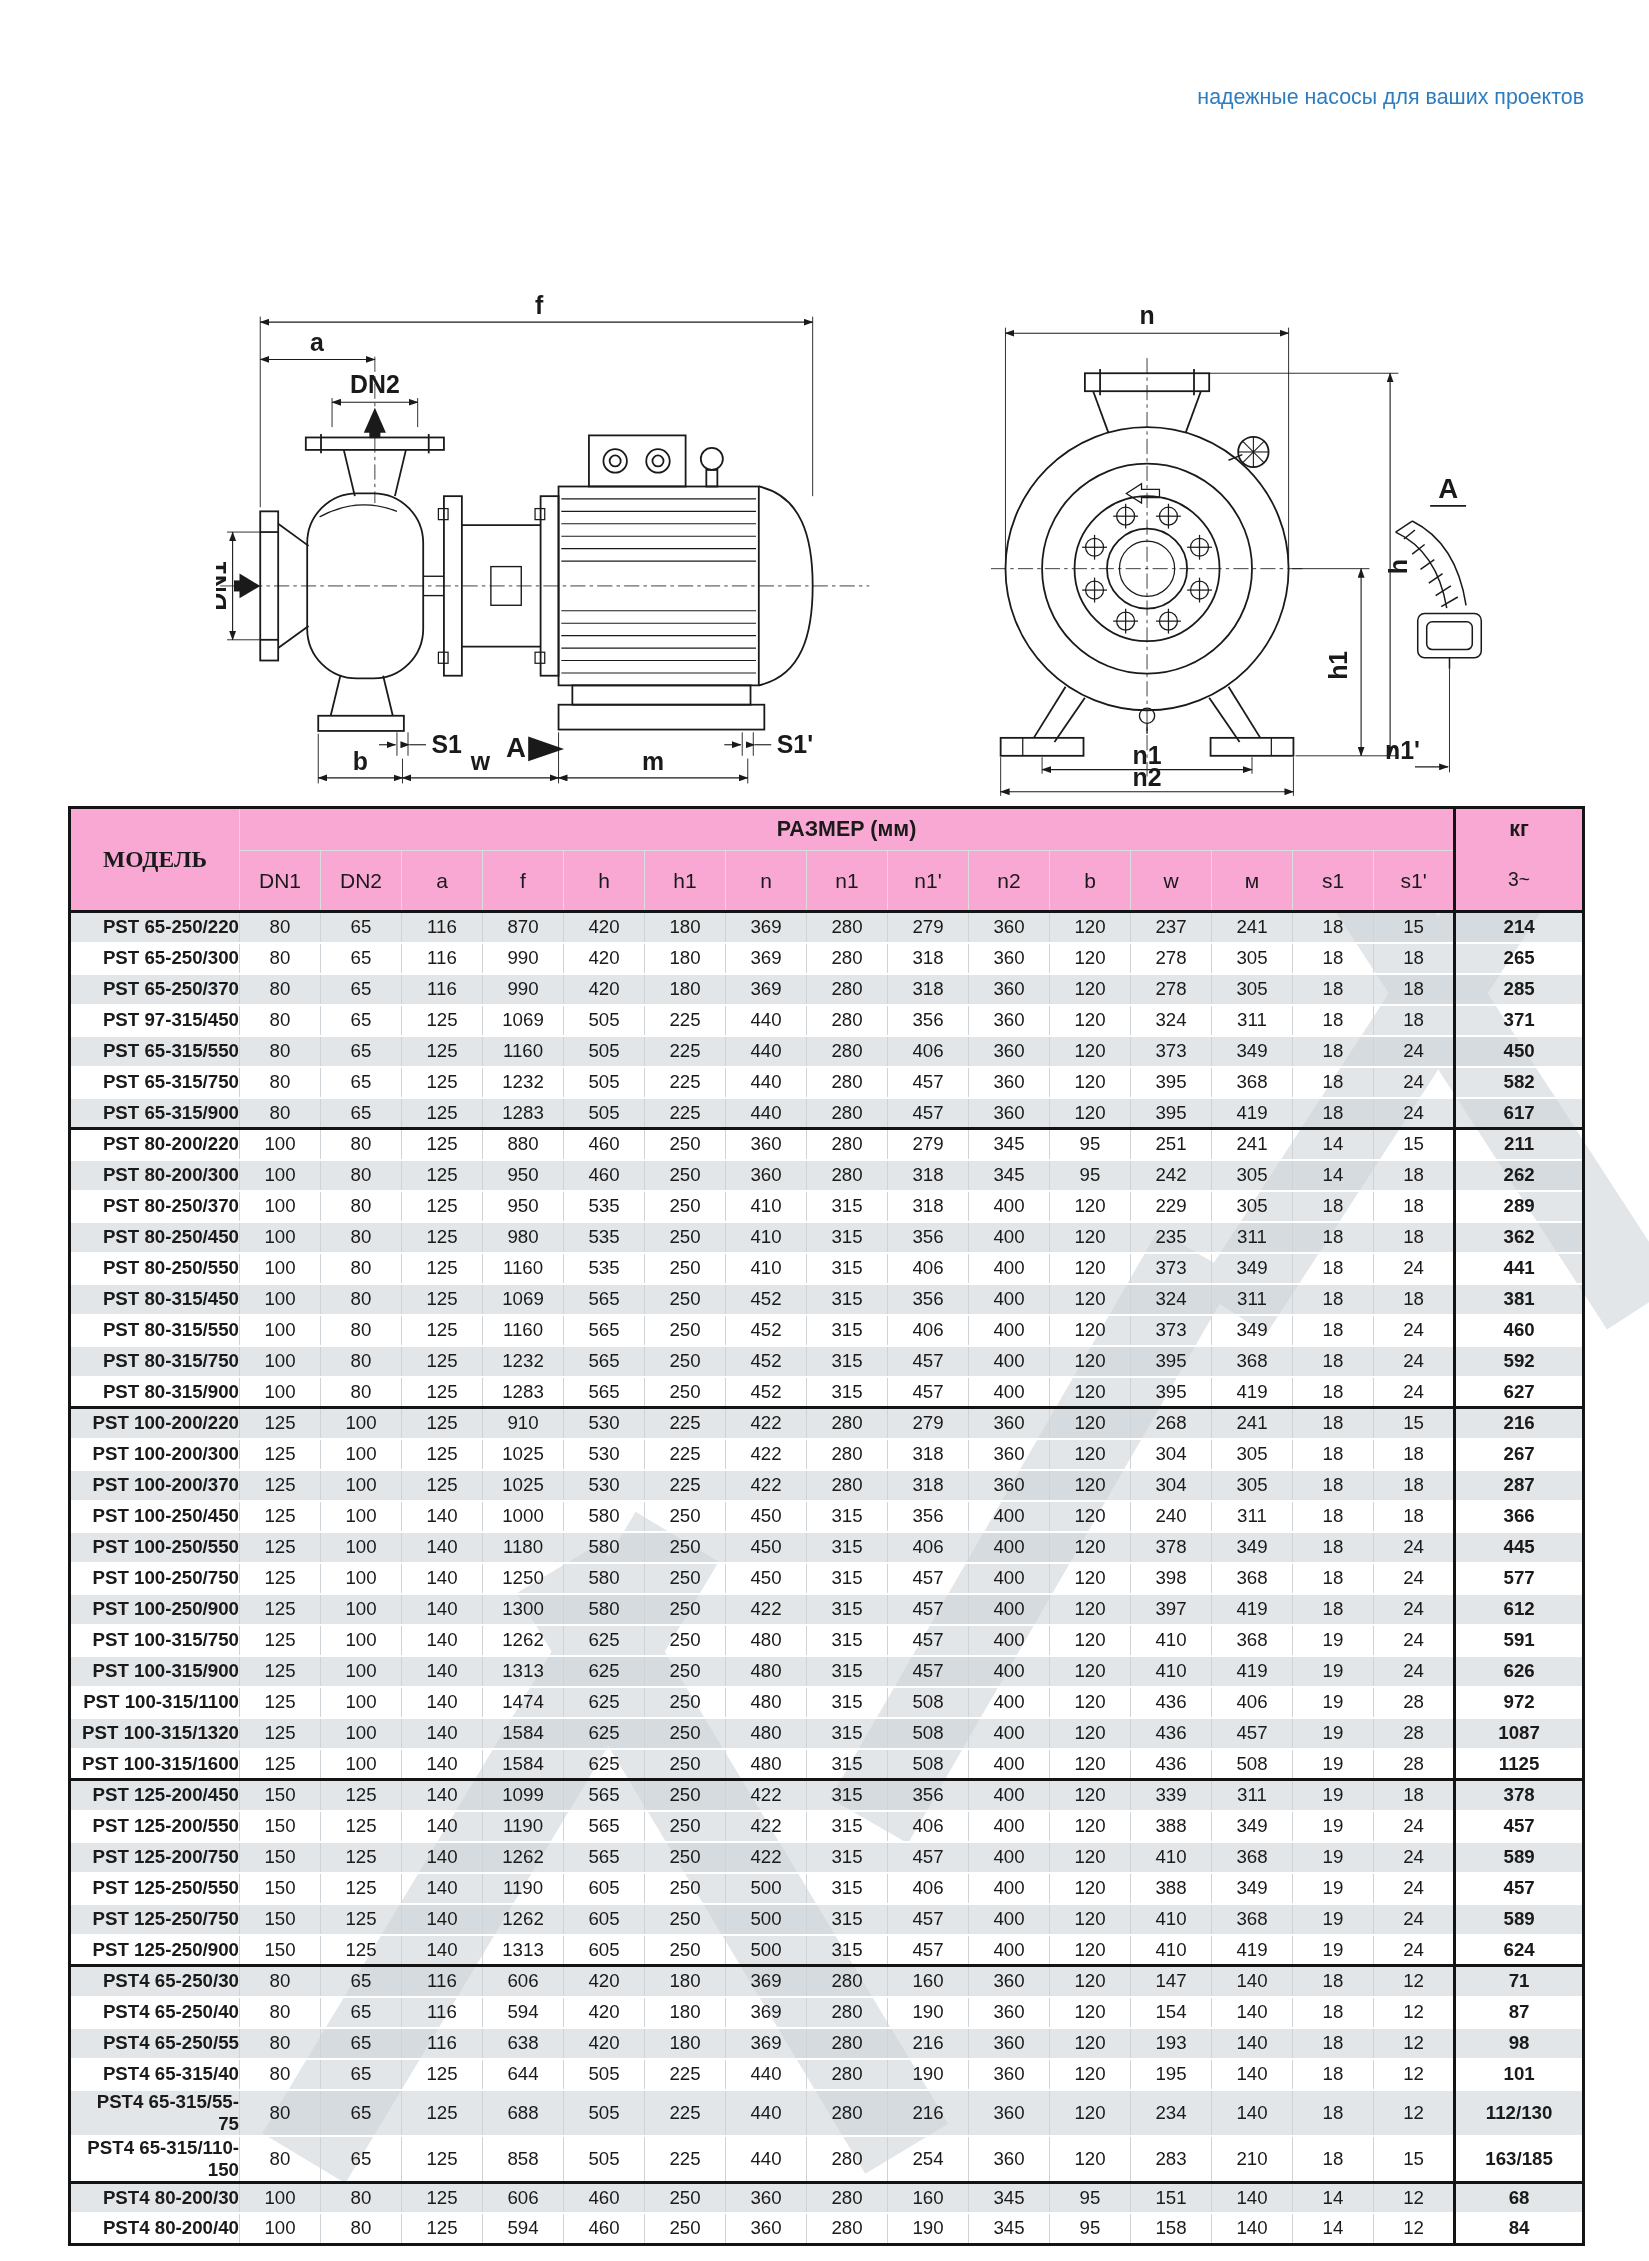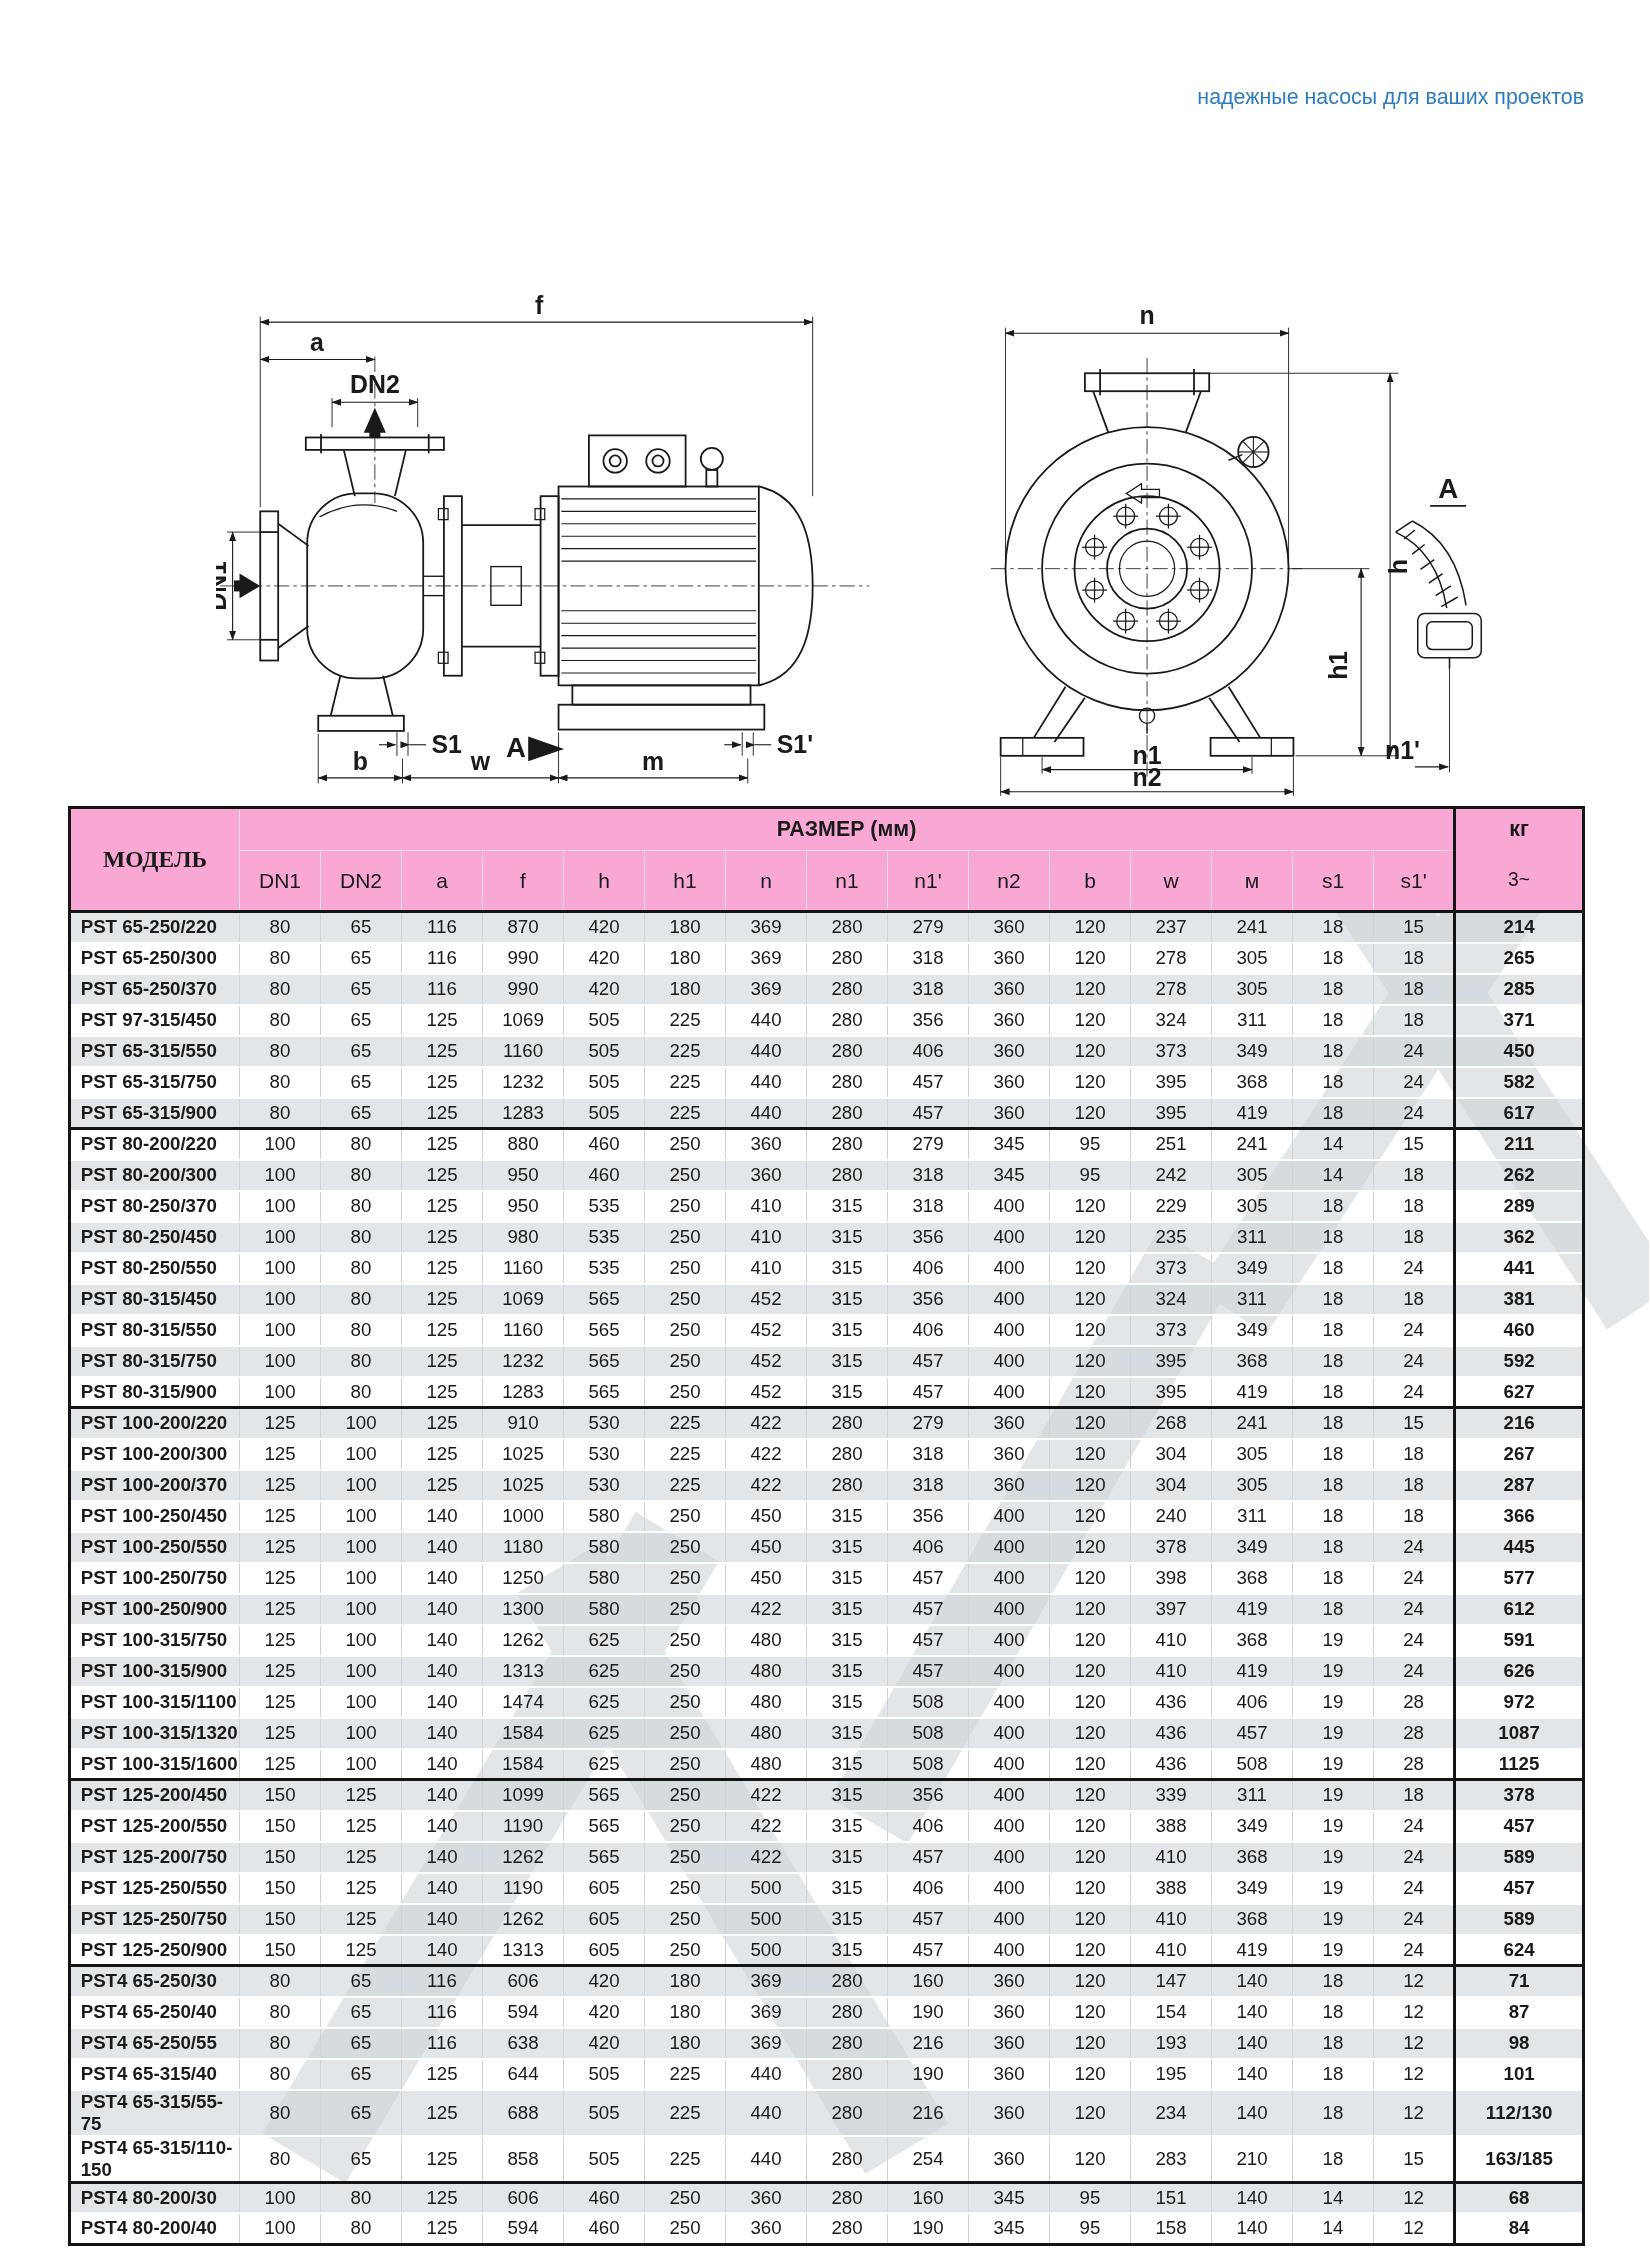--- a/index.html
+++ b/index.html
@@ -36,21 +36,21 @@
   th.kg-h{font-size:21.4px;font-weight:700;height:41px;
           border-left:3.5px solid #141414;}
   th.col-h{font-size:21px;font-weight:400;height:59px;text-align:center;vertical-align:middle;
            border-left:0.7px solid #d9dde0;border-bottom:3.5px solid #141414;}
   th.kg-sub{font-size:19.3px;font-weight:400;height:59px;text-align:center;vertical-align:middle;
             border-left:3.5px solid #141414;border-bottom:3.5px solid #141414;}
 
   tbody tr{height:31px;}
   tbody td{font-size:18.7px;text-align:center;vertical-align:middle;
            border-left:0.7px solid #ced3d7;border-top:2.1px solid #ffffff;color:#1a1a1a;}
-  tbody td.model{font-weight:700;font-size:18.7px;text-align:left;padding-left:9.7px;border-left:none;}
+  tbody td.model{font-weight:700;font-size:18.7px;text-align:right;padding-left:9.7px;border-left:none;}
   tbody td.kg{font-weight:700;border-left:3.5px solid #141414;}
   tbody tr.shade td{background:rgba(203,209,214,0.55);}
   tbody tr.sep td{border-bottom:3.5px solid #141414;}
 </style>
 </head>
 <body>
 
 <div class="page">
 
   <div class="wm" style="left:1333px;top:829px;width:83px;height:525px;transform:rotate(33deg);"></div>

